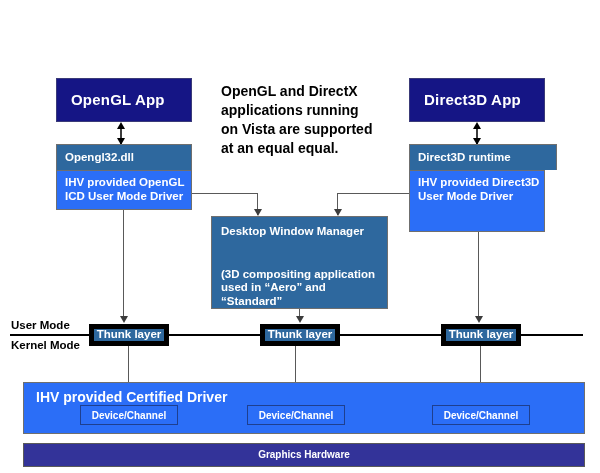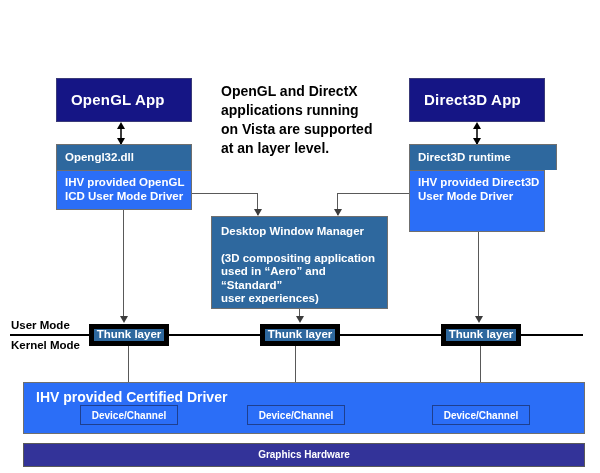--- a/index.html
+++ b/index.html
@@ -50,21 +50,21 @@
     font-size: 11.5px;
     padding: 5px 0 0 8px;
   }
   .dwm-box {
     background: #2e689e;
     border: 1px solid #6f6f6f;
     font-size: 11.5px;
     padding: 8px 0 0 9px;
   }
   .dwm-sub {
-    margin-top: 13px;
+    margin-top: 29px;
   }
   .thunk-box {
     background: #2e689e;
     border: 5px solid #000000;
     font-size: 11.5px;
     display: flex;
     align-items: center;
     justify-content: center;
   }
   .driver-box {
@@ -165,21 +165,21 @@
 
   <div class="box umd-band" style="left:409px; top:170px; width:136px; height:62px;">
     <div>IHV provided Direct3D</div>
     <div>User Mode Driver</div>
   </div>
 
   <div class="caption" style="left:221px; top:82px; width:180px;">
     <div>OpenGL and DirectX</div>
     <div>applications running</div>
     <div>on Vista are supported</div>
-    <div>at an layer level.</div>
+    <div>at an equal equal.</div>
   </div>
 
   <div class="conn h" style="left:192px; top:193px; width:66px;"></div>
   <div class="conn v" style="left:257px; top:193px; height:22px;"></div>
   <div class="arrowhead down" style="left:254px; top:209px;"></div>
 
   <div class="conn h" style="left:337px; top:193px; width:72px;"></div>
   <div class="conn v" style="left:337px; top:193px; height:22px;"></div>
   <div class="arrowhead down" style="left:334px; top:209px;"></div>
 

